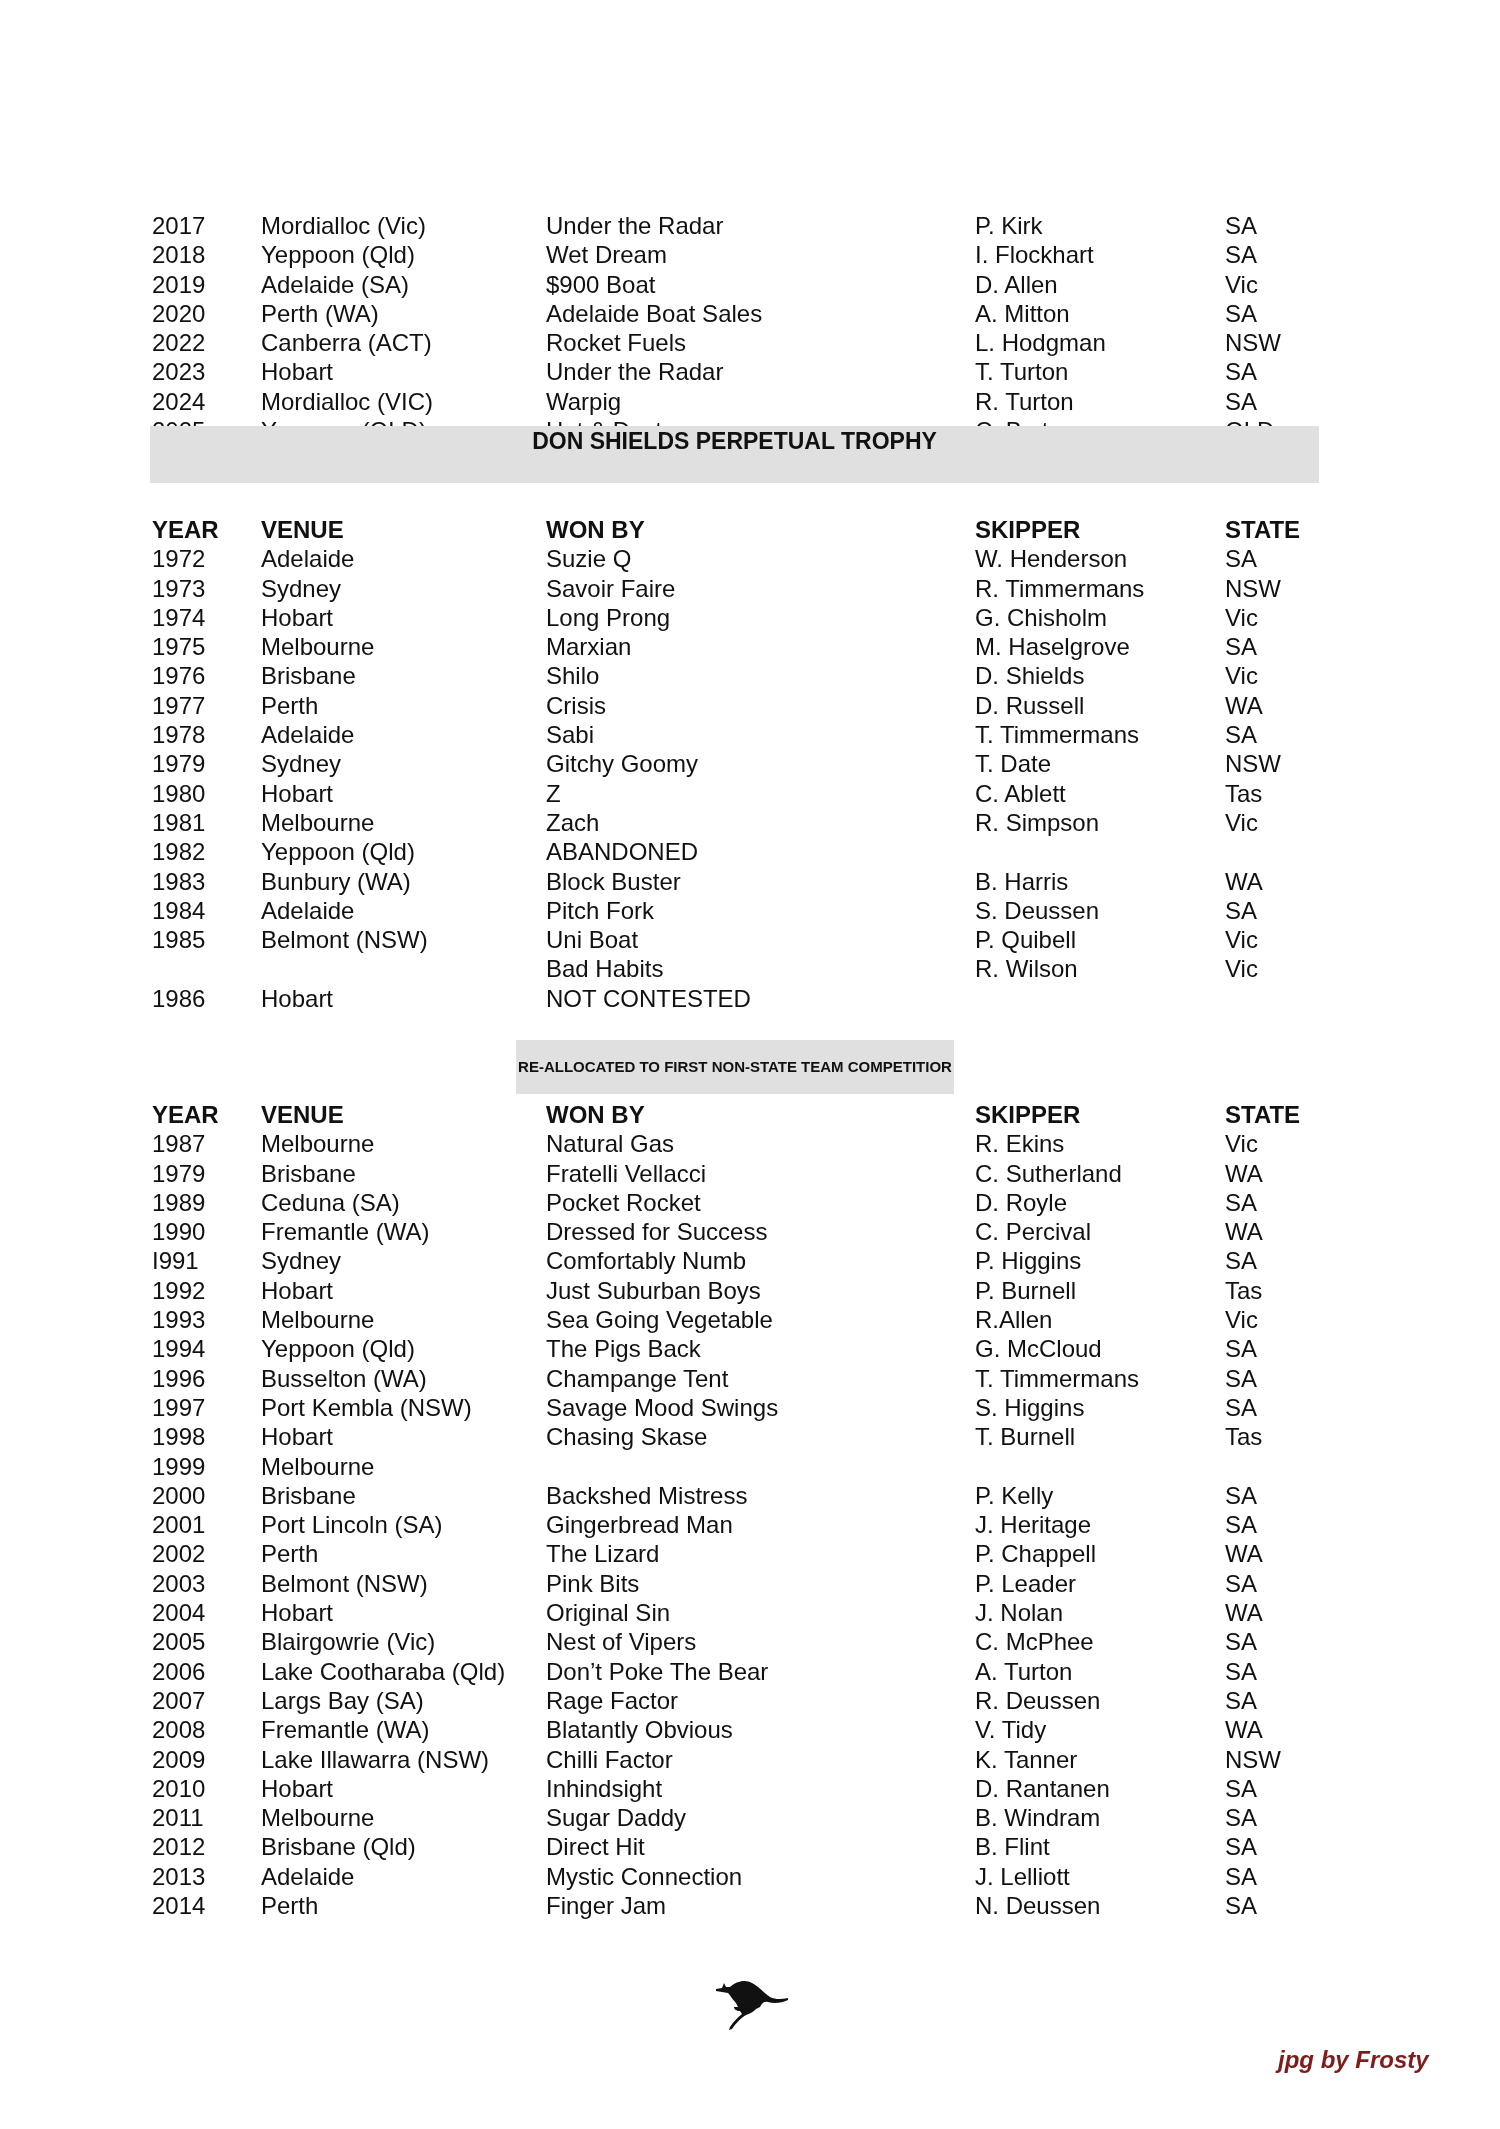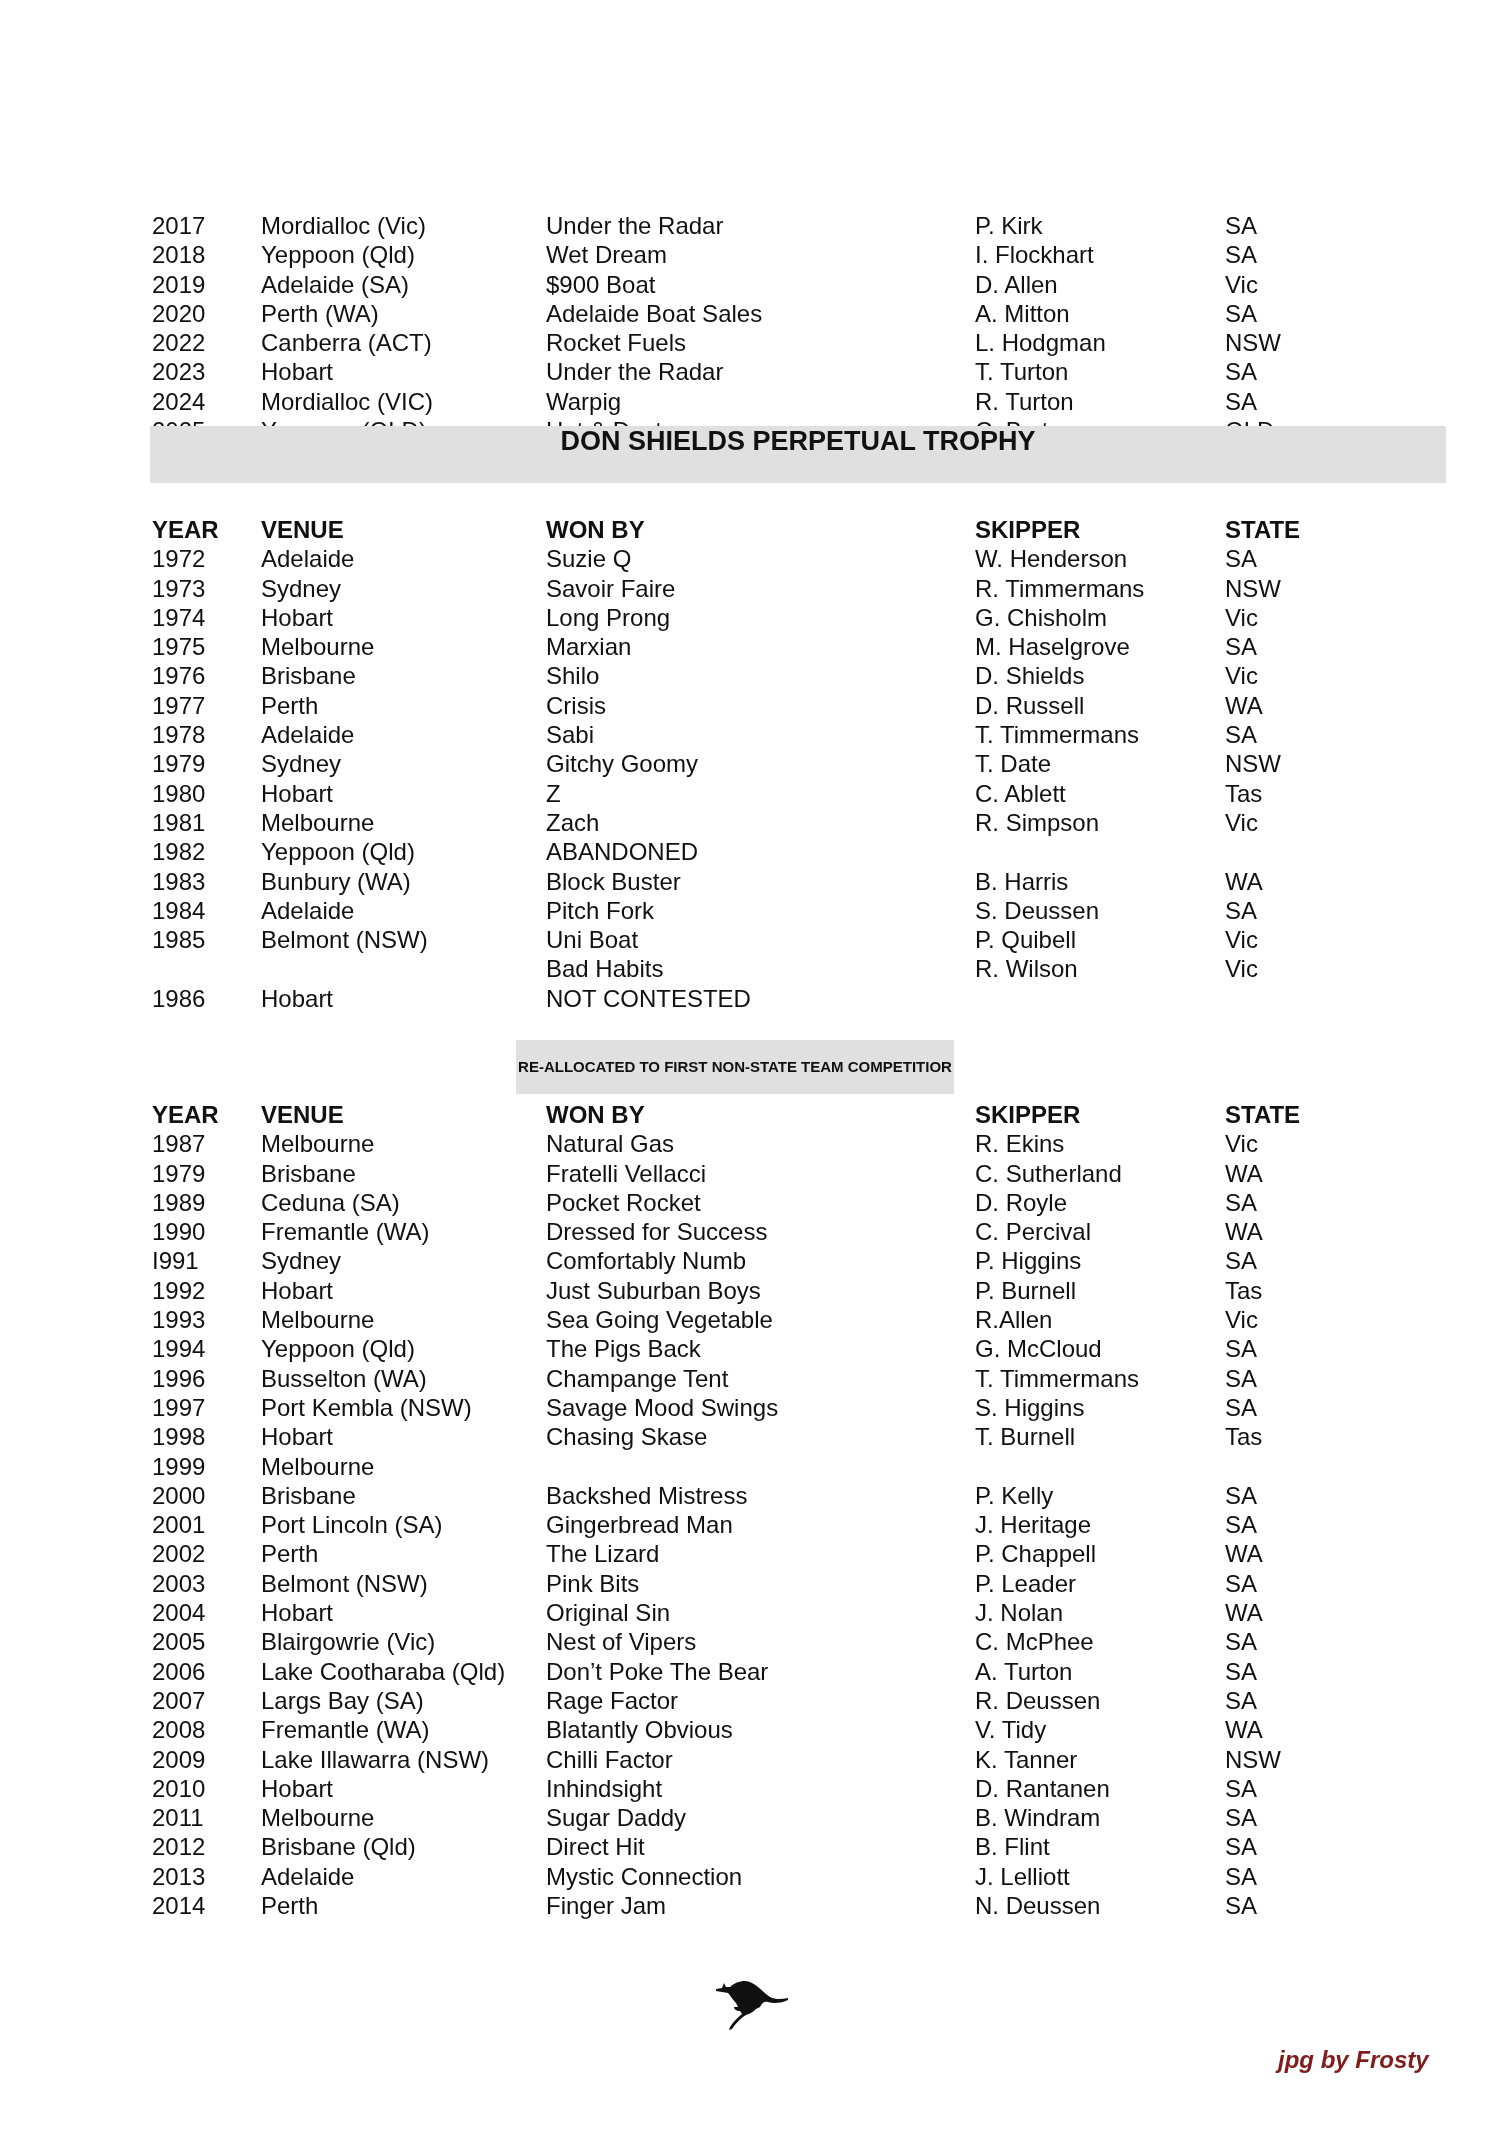--- a/index.html
+++ b/index.html
@@ -10,22 +10,22 @@
   .row span { position: absolute; top: 0; }
   .c-year { left: 0; }
   .c-venue { left: 109px; }
   .c-won { left: 394px; }
   .c-skip { left: 823px; text-align: right; }
   .c-state { left: 1073px; }
   .hdr { font-weight: bold; }
   #t1 { top: 163px; margin-top: 48px; }
   #t2 { top: 515px; }
   #t3 { top: 1100px; }
-  .banner { position: absolute; left: 150px; top: 426px; width: 1296px; height: 57px;
-            background: #e0e0e0; text-align: center; font-weight: bold; font-size: 27px; line-height: 28px; }
+  .banner { position: absolute; left: 150px; top: 426px; width: 1169px; height: 57px;
+            background: #e0e0e0; text-align: center; font-weight: bold; font-size: 23px; line-height: 28px; }
   .banner div { height: 28px; }
   .banner .l1 { margin-top: 1px; }
   .realloc-wrap { position: absolute; top: 1040px; left: 0; width: 1470px; text-align: center; }
   .realloc { display: inline-block; background: #e0e0e0; font-weight: bold; font-size: 15px; line-height: 30px; padding: 12px 2px; }
   .logo { position: absolute; left: 712px; top: 1975px; width: 80px; height: 60px; }
   .watermark { position: absolute; left: 1278px; top: 2046px; font-size: 24px; font-style: italic;
                font-weight: bold; color: #7f1d1d; }
 </style>
 </head>
 <body>

